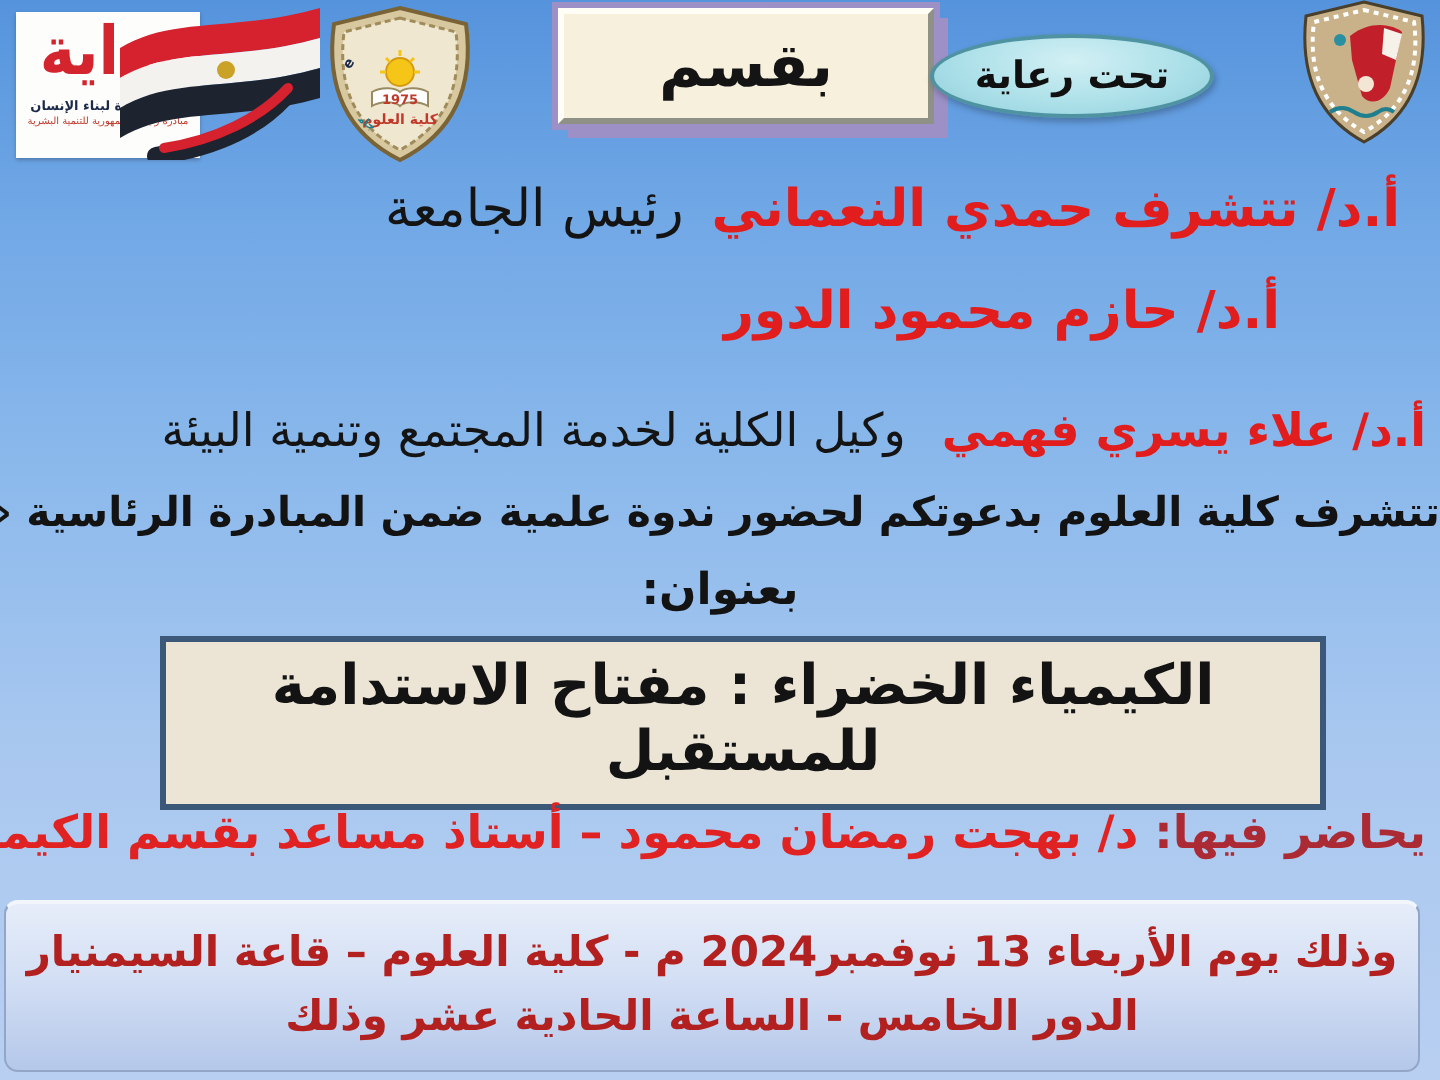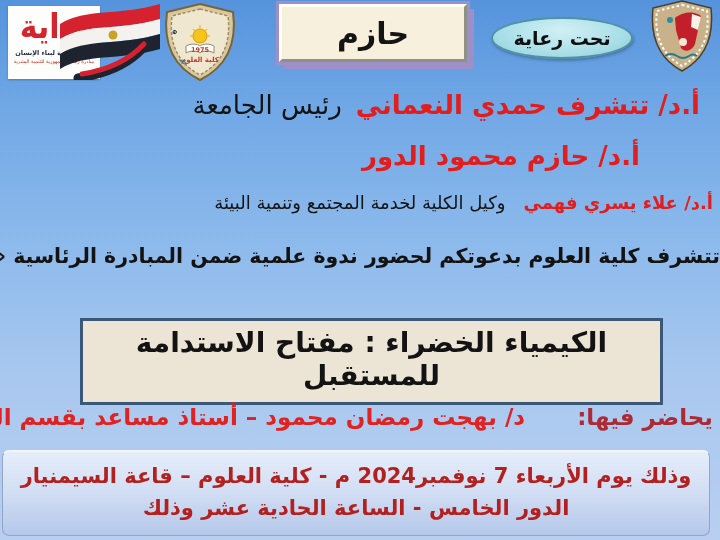--- a/index.html
+++ b/index.html
@@ -23,48 +23,48 @@
   .invite-box{
     position:absolute;left:279px;top:4px;width:182px;height:52px;
     background:#f7f0dd;
     border:3px solid;border-color:#fffef6 #8f9086 #8f9086 #fffef6;
     outline:3px solid #9c90c6;
     box-shadow:6px 6px 0 1px #9c90c6;
     display:flex;align-items:center;justify-content:center;
   }
   .invite-box span{font-size:30px;font-weight:bold;color:#141414;letter-spacing:2px;}
   .patronage-oval{
-    position:absolute;left:491px;top:17px;width:138px;height:38px;
+    position:absolute;left:465px;top:17px;width:138px;height:38px;
     background:radial-gradient(ellipse at 50% 30%,#d2f0f4 0%,#aadfe8 60%,#8fcdd9 100%);
     border:2px solid #4f93a3;border-radius:50%;
     display:flex;align-items:center;justify-content:center;
     box-shadow:1px 2px 3px rgba(0,0,0,.25);
   }
   .patronage-oval span{font-size:19px;font-weight:bold;color:#101010;}
   .crest-wrap{position:absolute;left:648px;top:0;width:68px;height:72px;}
   
   .patron{position:absolute;display:flex;align-items:baseline;white-space:nowrap;column-gap:14px;}
   .patron .p-name{font-weight:bold;color:#e11d1d;}
   .patron .p-title{font-weight:normal;color:#141414;}
   .patron-1{top:90px;right:20px;font-size:26px;}
   .patron-2{top:141px;right:80px;font-size:26px;column-gap:46px;}
   .patron-3{top:192px;right:7px;font-size:23px;column-gap:18px;}
   .patron-1 span,.patron-2 span{font-size:26px;}
-  .patron-3 span{font-size:18px;}
+  .patron-3 span{font-size:23px;margin-top:11px;}
   
   .intro{position:absolute;top:244px;left:0;width:720px;text-align:center;font-size:20.5px;font-weight:bold;color:#131313;white-space:nowrap;}
   .entitled{position:absolute;top:283px;left:0;width:720px;text-align:center;font-size:22px;font-weight:bold;color:#131313;}
   .title-box{
     position:absolute;left:80px;top:318px;width:577px;height:76px;
     background:#ece5d6;border:3px solid #3c5878;
     text-align:center;padding-top:5px;box-sizing:content-box;
   }
   .title-box span{font-size:28px;font-weight:bold;color:#131313;}
   .lecturer{position:absolute;top:404px;right:7px;display:flex;align-items:baseline;column-gap:8px;white-space:nowrap;font-weight:bold;}
-  .lecturer .l-label{font-size:23px;color:#ab2a33;margin-left:44px;}
+  .lecturer .l-label{font-size:23px;color:#ab2a33;}
   .lecturer .l-name{font-size:23px;color:#e02222;}
   
   .details-box{
     position:absolute;left:2px;top:450px;width:708px;height:86px;
     background:linear-gradient(180deg,#e6edf9 0%,#d3dff4 45%,#b5c8ea 100%);
     border:1px solid #93a6c8;border-top:2px solid #f2f6fc;border-radius:7px;
     box-sizing:border-box;text-align:center;padding-top:9px;
   }
   .details-box div{font-size:21px;font-weight:bold;color:#b2211f;line-height:1.5;}
 </style>
@@ -112,21 +112,21 @@
       <path d="M28,44 C33,41 40,42 42,44 C44,42 51,41 56,44 L56,51 C51,48 44,49 42,51 C40,49 33,48 28,51 Z" fill="#ffffff" stroke="#9a8a60" stroke-width="1"></path>
       <text x="42" y="50" font-size="6.5" font-weight="bold" fill="#c0392b" text-anchor="middle" font-family="DejaVu Sans, sans-serif">1975</text>
       <text x="42" y="60" font-size="7" font-weight="bold" fill="#c0392b" text-anchor="middle" font-family="DejaVu Sans, sans-serif">كلية العلوم</text>
       <text font-size="5.5" font-weight="bold" fill="#1f7f8f" font-family="DejaVu Sans, sans-serif">
         <textPath href="#arcBot" startOffset="22%">جامعة سوهاج</textPath>
       </text>
     </svg>
   </div>
 
   <div class="invite-box">
-    <span>حازم</span>
+    <span>بقسم</span>
   </div>
 
   <div class="patronage-oval">
     <span>تحت رعاية</span>
   </div>
 
   <div class="crest-wrap">
     <svg width="68" height="72" viewBox="0 0 68 72">
       <path d="M34,1 L63,8 C66,36 58,58 34,71 C10,58 2,36 5,8 Z" fill="#c9b289" stroke="#4a3f2a" stroke-width="1.5"></path>
       <path d="M34,5 L59,11 C62,35 55,54 34,66 C13,54 6,35 9,11 Z" fill="none" stroke="#ffffff" stroke-width="2" stroke-dasharray="2.5,2.5"></path>
@@ -144,28 +144,29 @@
   </div>
   <div class="patron patron-2">
     <span class="p-name">أ.د/ حازم محمود الدور</span>
   </div>
   <div class="patron patron-3">
     <span class="p-name">أ.د/ علاء يسري فهمي</span>
     <span class="p-title">وكيل الكلية لخدمة المجتمع وتنمية البيئة</span>
   </div>
 
   <div class="intro">تتشرف كلية العلوم بدعوتكم لحضور ندوة علمية ضمن المبادرة الرئاسية «بداية»</div>
+  <div class="entitled">بعنوان:</div>
 
   <div class="title-box">
     <span>الكيمياء الخضراء : مفتاح الاستدامة للمستقبل</span>
   </div>
 
   <div class="lecturer">
     <span class="l-label">يحاضر فيها:</span>
     <span class="l-name">د/ بهجت رمضان محمود – أستاذ مساعد بقسم الكيمياء</span>
   </div>
 
   <div class="details-box">
-    <div>وذلك يوم الأربعاء 7 نوفمبر2024 م - كلية العلوم – قاعة السيمنيار</div>
+    <div>وذلك يوم الأربعاء 13 نوفمبر2024 م - كلية العلوم – قاعة السيمنيار</div>
     <div>الدور الخامس - الساعة الحادية عشر وذلك</div>
   </div>
 
 </div>
 
 </body></html>

